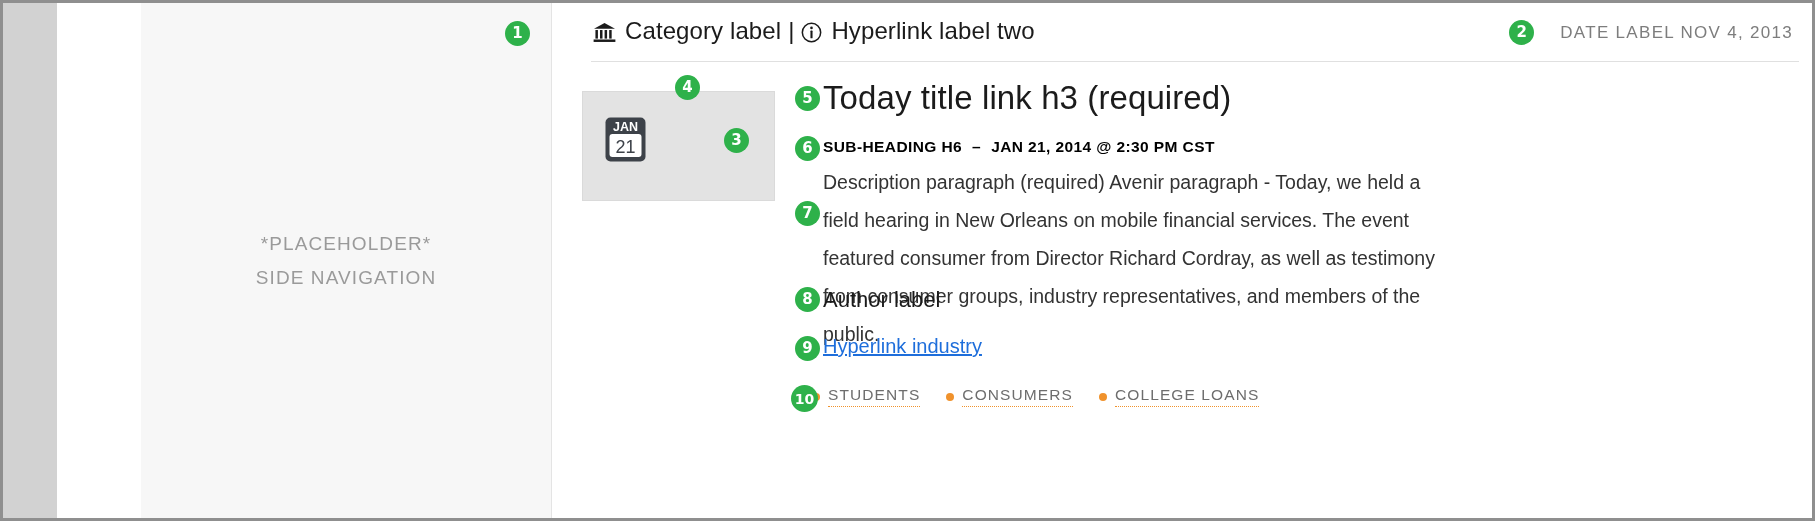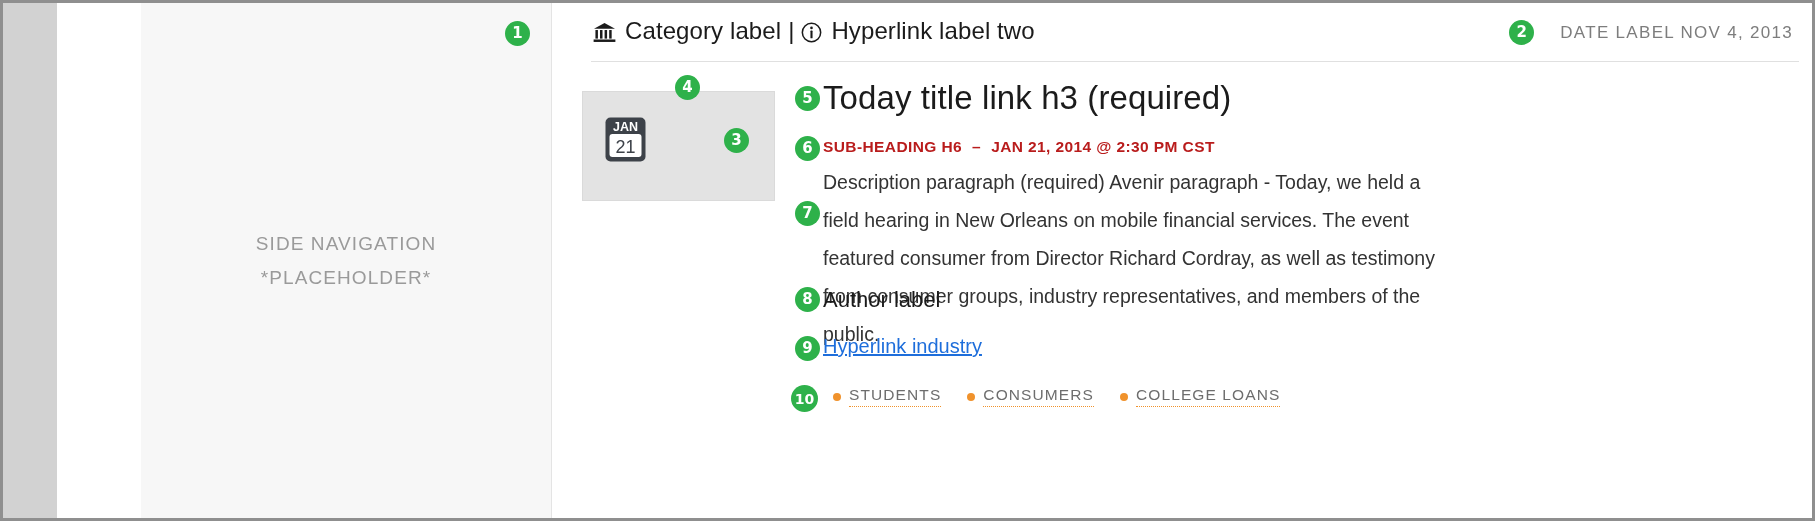--- a/index.html
+++ b/index.html
@@ -182,21 +182,21 @@
     color: #1b1b1b;
     letter-spacing: 0.1px;
     white-space: nowrap;
   }
   .subheading {
     position: absolute;
     left: 18px;
     top: 135px;
     font-size: 15.5px;
     font-weight: bold;
-    color: #b91c1c;
+    color: #000000;
     letter-spacing: 0.4px;
     white-space: nowrap;
   }
   .subheading .dash { margin: 0 10px; }
 
   .desc {
     position: absolute;
     left: 18px;
     top: 160px;
     width: 630px;
@@ -218,21 +218,21 @@
     left: 18px;
     top: 332px;
     font-size: 20px;
     color: #1e6edb;
     text-decoration: underline;
     cursor: pointer;
   }
 
   .tags {
     position: absolute;
-    left: 28px;
+    left: 7px;
     top: 383px;
     display: flex;
     align-items: center;
   }
   .tag {
     display: inline-flex;
     align-items: center;
     margin-right: 26px;
     cursor: pointer;
   }
@@ -254,22 +254,22 @@
   }
 </style>
 </head>
 <body>
 
 <div class="screen">
 
   <div class="page">
 
     <div class="sidenav">
+      <div class="sidenav-line">*PLACEHOLDER*</div>
       <div class="sidenav-line">SIDE NAVIGATION</div>
-      <div class="sidenav-line">*PLACEHOLDER*</div>
     </div>
 
     <div class="main">
 
       <div class="cat-row">
 
         <div class="badge s" style="left:-48px; top:4px;">1</div>
 
         <div class="cat-left">
           <span class="icon-inline">

